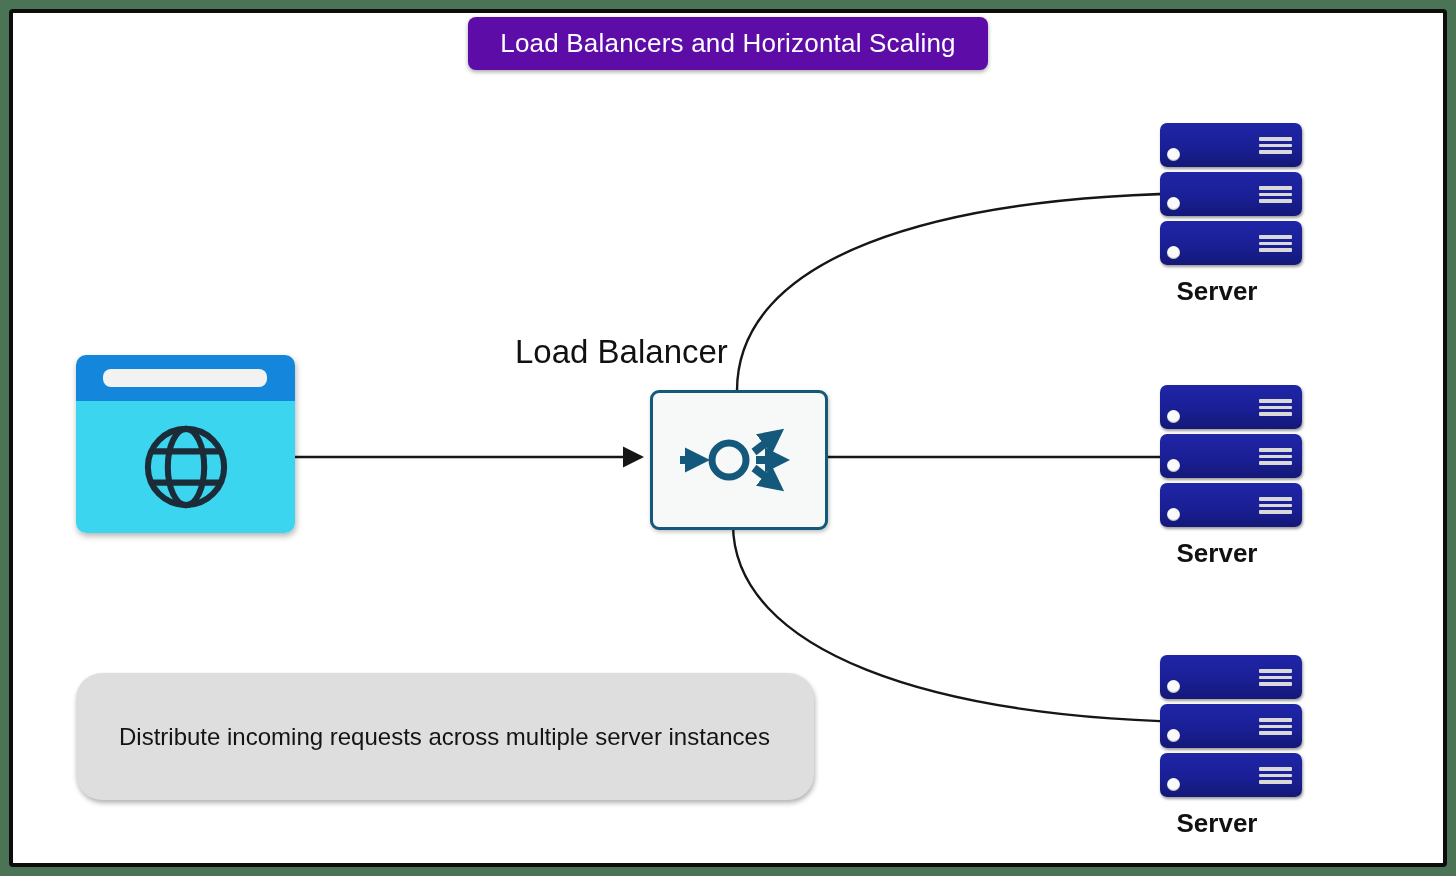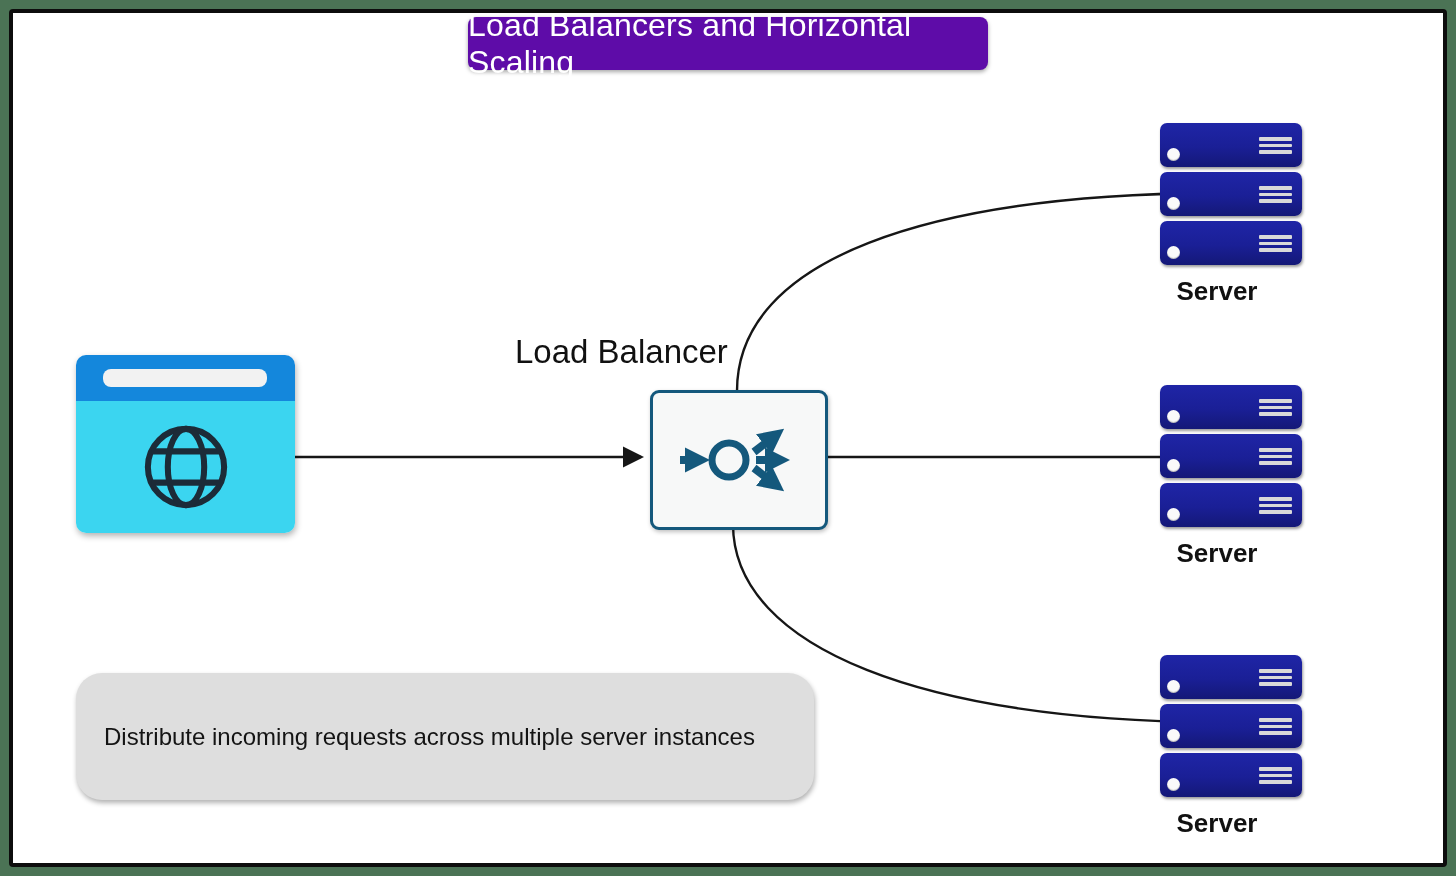--- a/index.html
+++ b/index.html
@@ -18,21 +18,21 @@
   }
   svg.connectors{position:absolute;left:0;top:0;width:1456px;height:876px;z-index:2;}
 
   
   .title-banner{
     position:absolute;left:468px;top:17px;width:520px;height:53px;z-index:3;
     background:var(--title-bg,#5E0CA8);
     border-radius:8px;
     display:flex;align-items:center;justify-content:center;
     color:var(--title-text,#ffffff);
-    font-size:32px;letter-spacing:.2px;
+    font-size:26px;letter-spacing:.2px;
     box-shadow:0 2px 4px rgba(0,0,0,.35);
   }
 
   
   .browser{
     position:absolute;left:76px;top:355px;width:219px;height:178px;z-index:3;
     border-radius:10px;overflow:hidden;
     box-shadow:1px 3px 6px rgba(0,0,0,.3);
   }
   .browser .header{
@@ -64,21 +64,21 @@
 
   
   .note{
     position:absolute;left:76px;top:673px;width:738px;height:127px;z-index:3;
     background:var(--note-bg,#DEDEDE);
     border-radius:26px;
     display:flex;align-items:center;
     box-shadow:1px 3px 5px rgba(0,0,0,.3);
   }
   .note .note-text{
-    padding-left:28px;font-size:24px;color:#141414;
+    padding-left:43px;font-size:24px;color:#141414;
   }
 
   
   .server-group{position:absolute;left:1160px;width:114px;z-index:3;font-weight:bold;}
   .server-group.g0{top:123px;}
   .server-group.g1{top:385px;}
   .server-group.g2{top:655px;}
   .server-unit{
     position:relative;width:142px;height:44px;margin-bottom:5px;
     background:linear-gradient(180deg,#1f25a6 0%,var(--server-navy,#1A1F96) 55%,#141877 100%);

